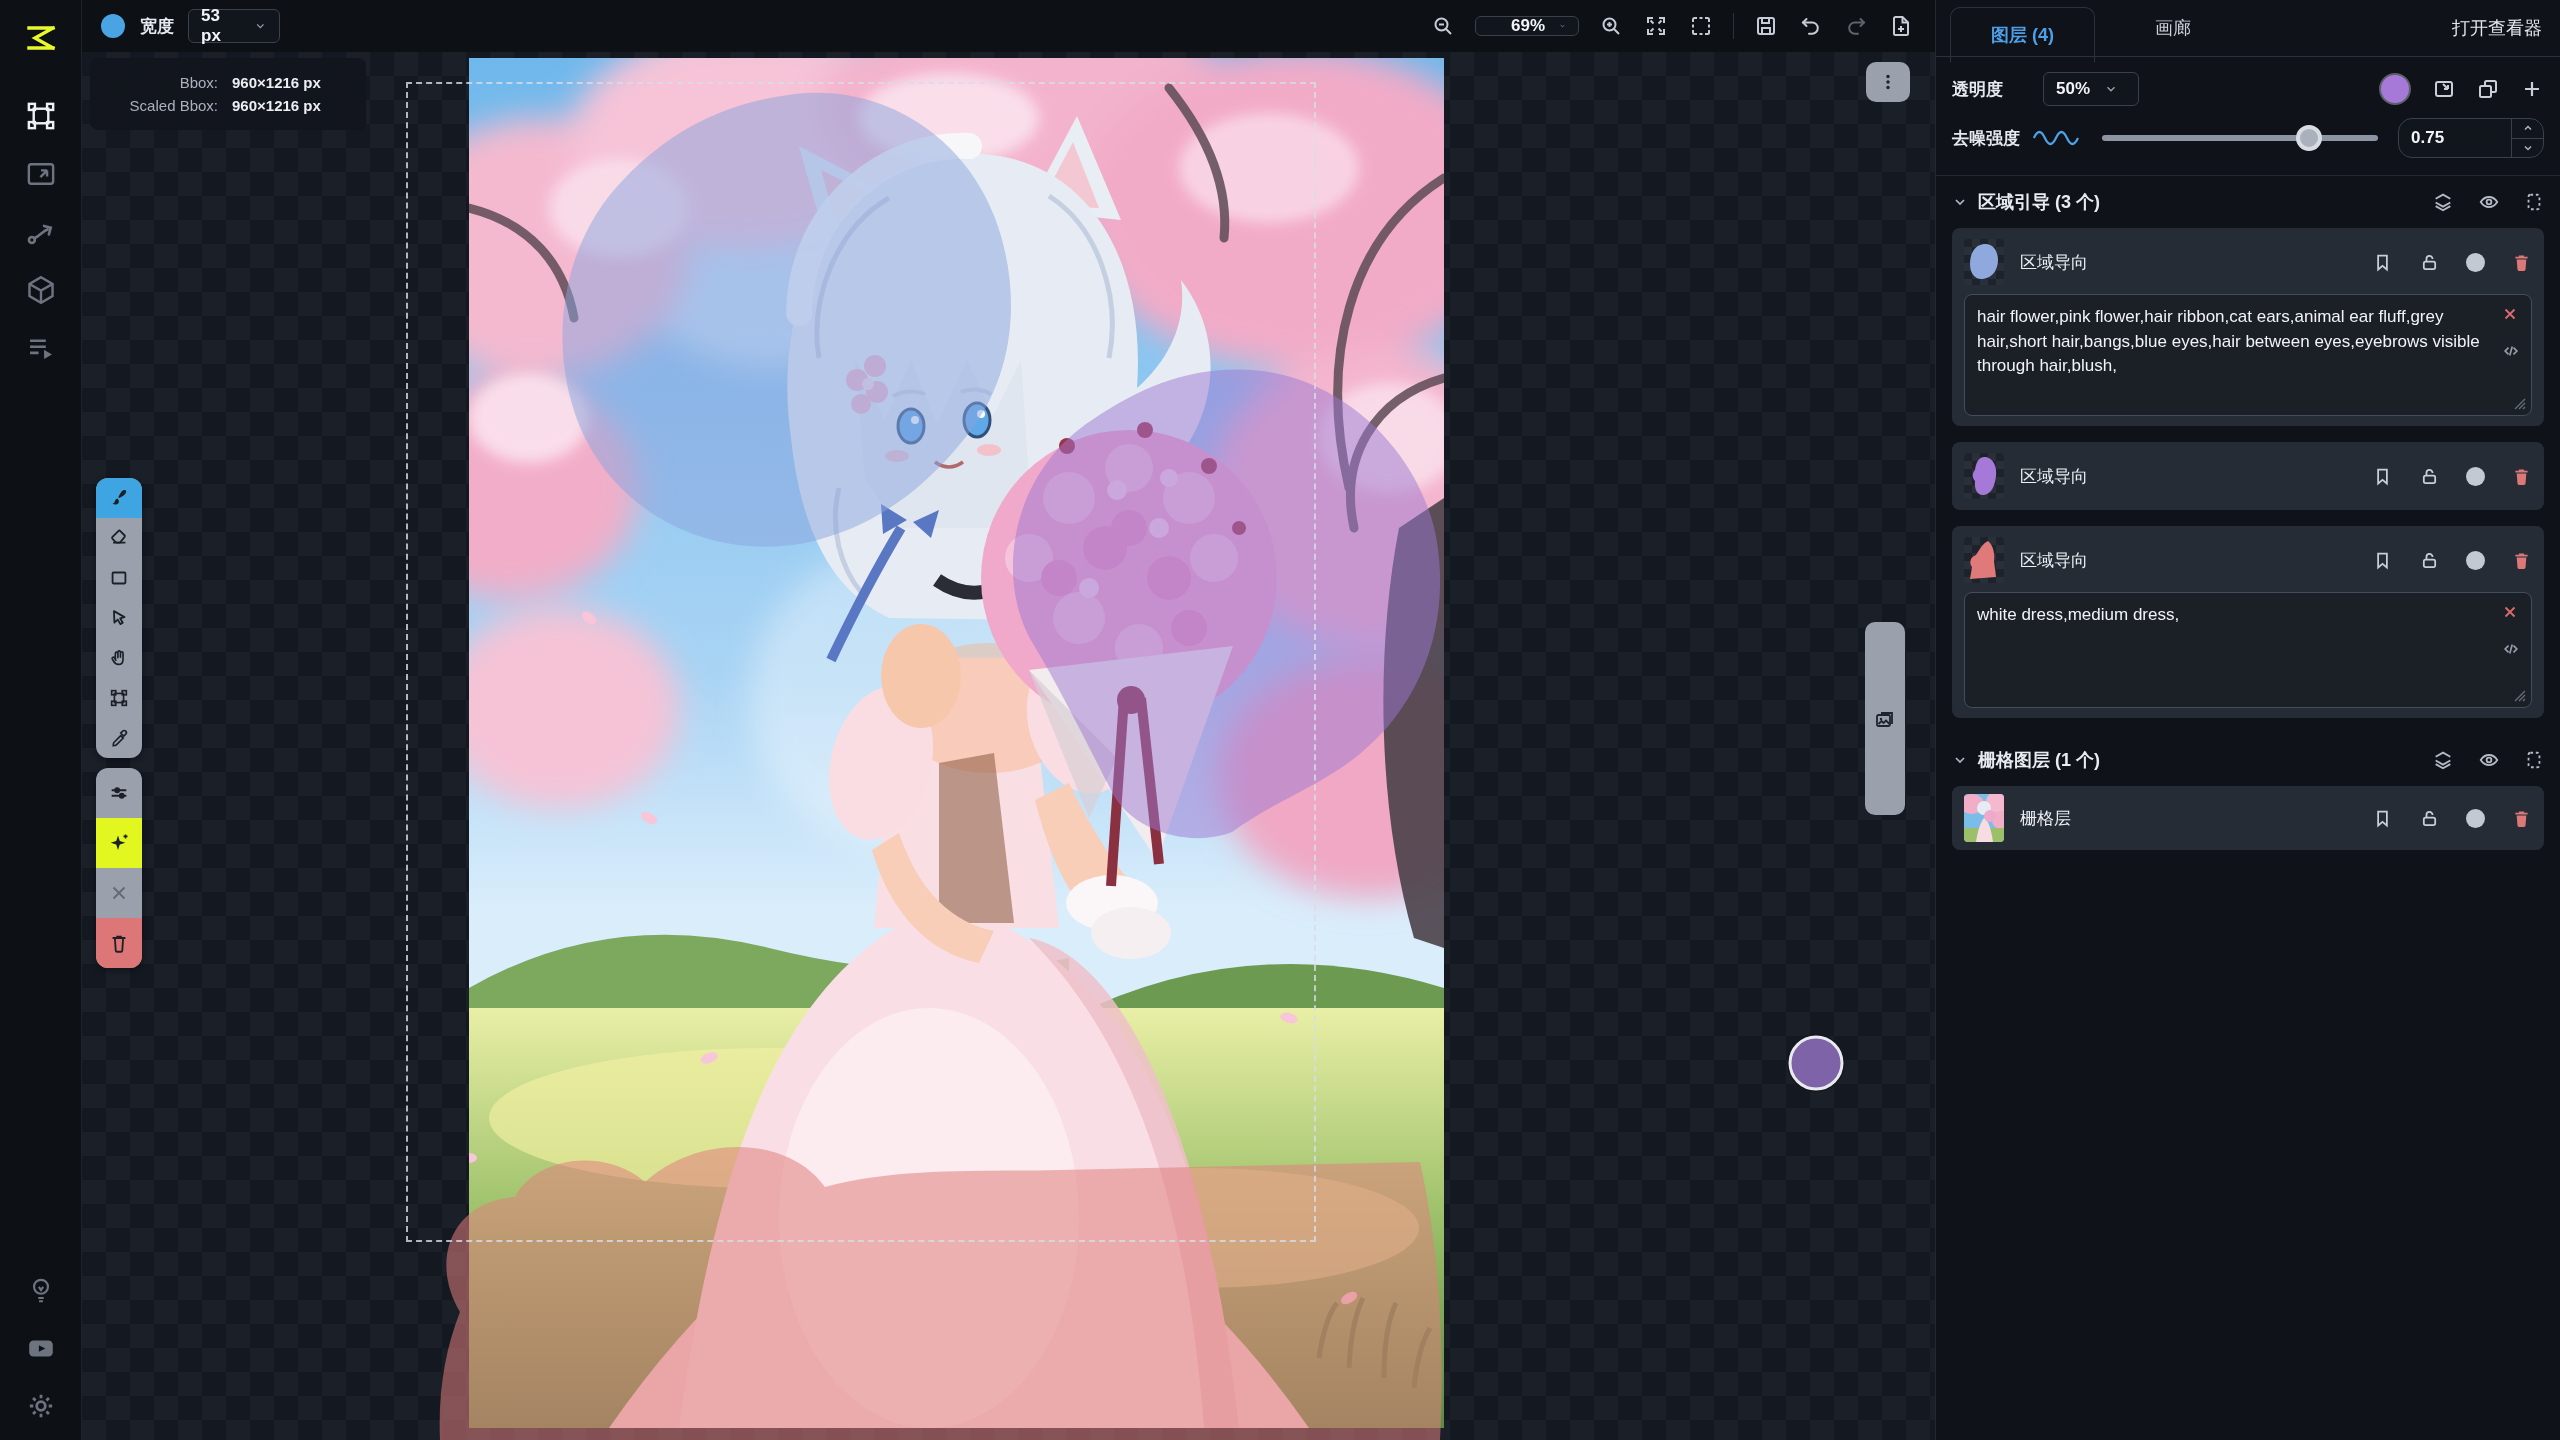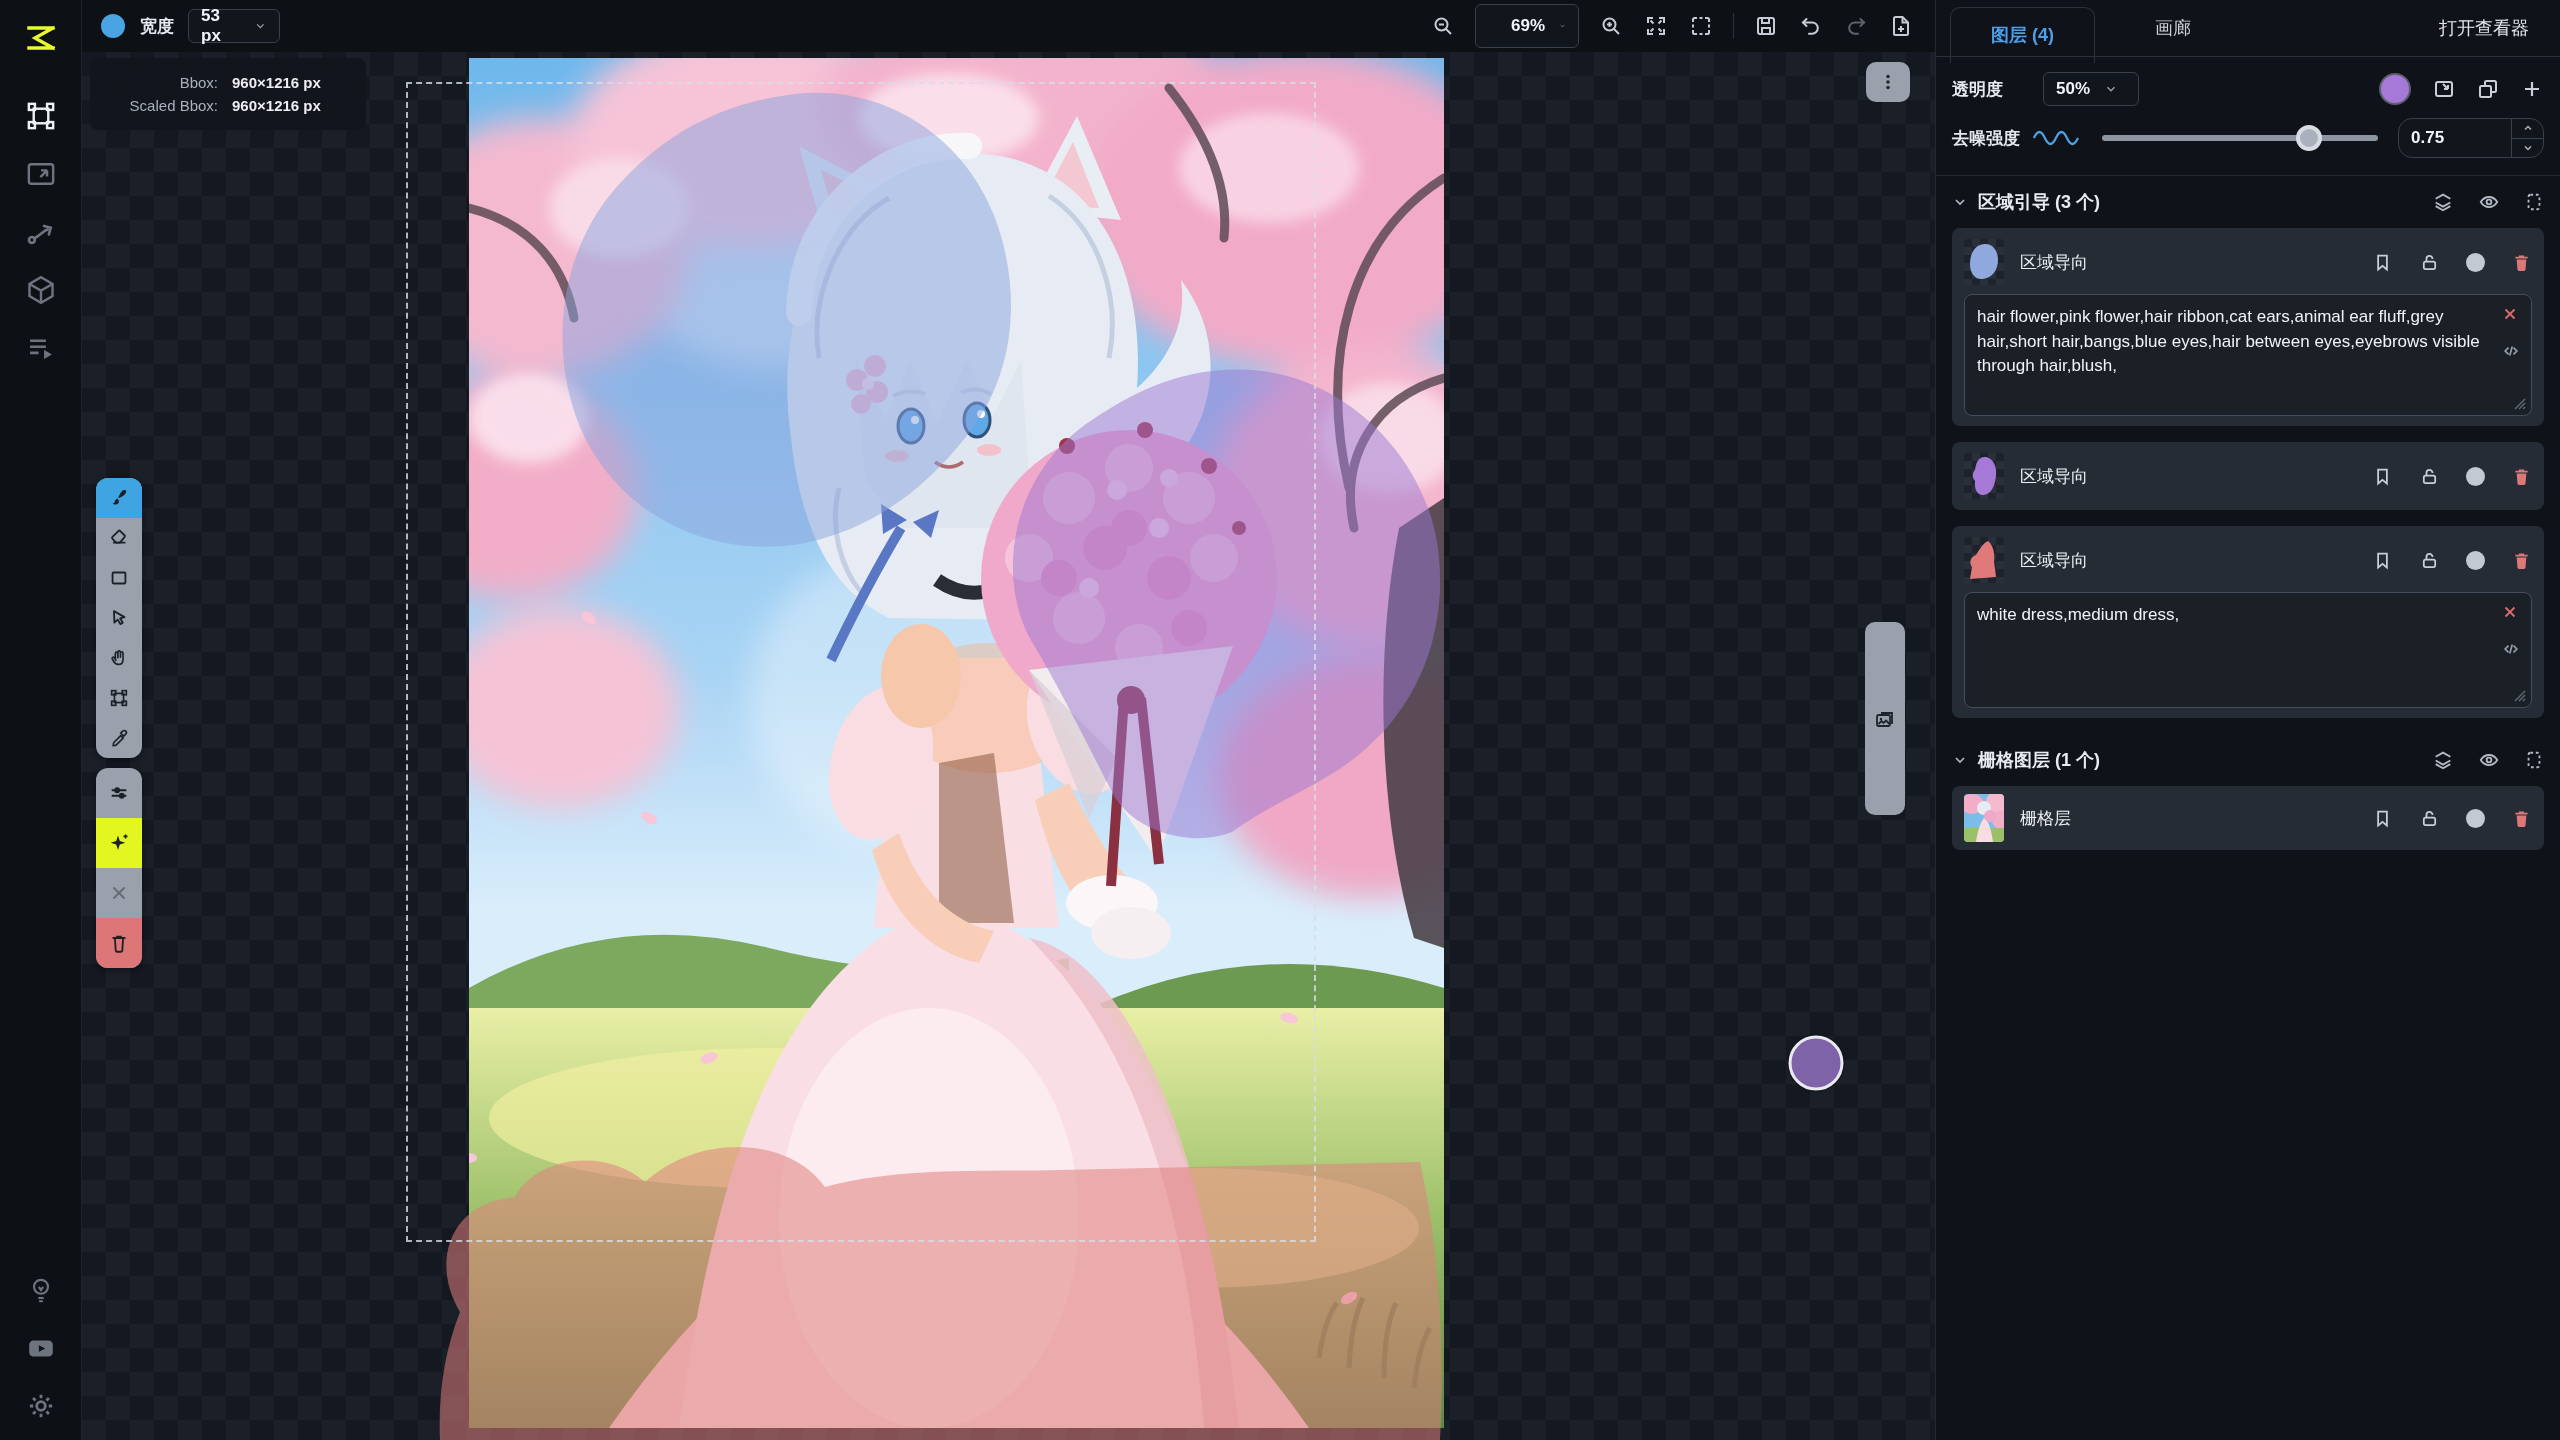--- a/index.html
+++ b/index.html
@@ -68,21 +68,21 @@
   #brush-cursor { position:absolute; left:1704px; top:981px; z-index:6; pointer-events:none; }
 
   
   #panel { position:absolute; left:1935px; top:0; width:625px; height:1440px; background:#0f1319;
     border-left:1px solid #232933; }
   #tabbar { height:57px; border-bottom:1px solid #2a303c; display:flex; align-items:stretch; font-size:18px; }
   #tab-layers { margin-left:14px; padding:0 40px; display:flex; align-items:center;
     border:1px solid #2b313d; border-bottom:1px solid #0f1319; border-radius:10px 10px 0 0;
     color:#4f9fe8; font-weight:700; position:relative; top:7px; cursor:pointer; }
   #tab-gallery { padding:0 60px; display:flex; align-items:center; color:#ccd1d9; cursor:pointer; }
-  #open-viewer { margin-left:auto; padding-right:31px; display:flex; align-items:center; color:#e2e5ea; cursor:pointer; }
+  #open-viewer { margin-left:auto; padding-right:18px; display:flex; align-items:center; color:#e2e5ea; cursor:pointer; }
 
   .row { display:flex; align-items:center; padding:0 16px; }
   #opacity-row { height:52px; gap:12px; margin-top:6px; }
   #opacity-row .right-icons { margin-left:auto; display:flex; align-items:center; gap:20px; color:#c9ced8; }
   #denoise-row { height:52px; gap:12px; padding-bottom:6px; }
   #denoise-row .slider { flex:1; height:6px; background:#8d95a2; border-radius:3px; position:relative; margin:0 8px; cursor:pointer; }
   #denoise-row .knob { position:absolute; left:75%; top:50%; transform:translate(-50%,-50%);
     width:26px; height:26px; border-radius:50%; background:#aab1bd; border:4px solid #d9dde3; }
   .numbox { width:146px; height:40px; border:1px solid #3a414d; border-radius:14px; background:#11151c;
     display:flex; align-items:stretch; overflow:hidden; }
@@ -210,21 +210,21 @@
           </svg>
       </div>
     </div>
     <div id="topbar-right">
       <div class="tb-icon">
         <svg width="24" height="24" viewBox="0 0 24 24" fill="none" stroke="currentColor" stroke-width="2">
             <circle cx="10.5" cy="10.5" r="6"></circle>
             <path d="m15 15 5 5M8 10.5h5"></path>
           </svg>
       </div>
-      <div class="dropdown" style="width:104px;height:44px;padding-left:35px;">
+      <div class="dropdown" style="width:104px;height:20px;padding-left:35px;">
         <span>69%</span>
         <svg class="chev" width="14" height="14" viewBox="0 0 24 24" fill="none" stroke="currentColor" stroke-width="2.4">
             <path d="m6 9 6 6 6-6"></path>
           </svg>
       </div>
       <div class="tb-icon">
         <svg width="24" height="24" viewBox="0 0 24 24" fill="none" stroke="currentColor" stroke-width="2">
             <circle cx="10.5" cy="10.5" r="6"></circle>
             <path d="m15 15 5 5M8 10.5h5M10.5 8v5"></path>
           </svg>

